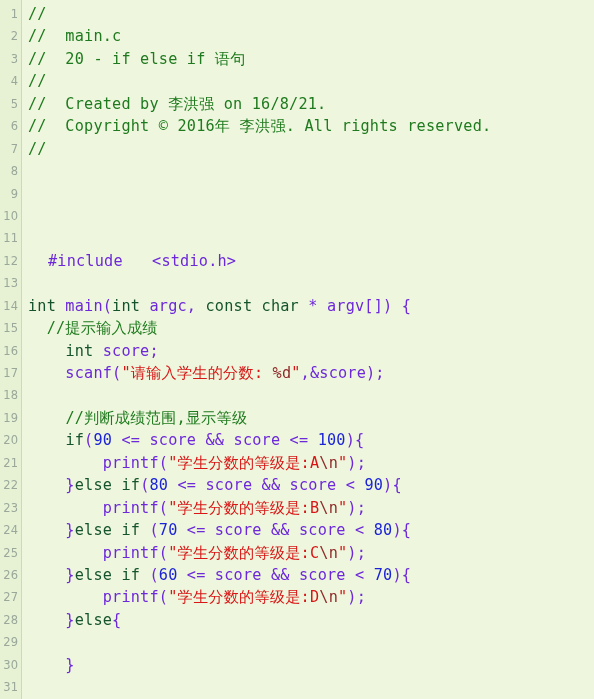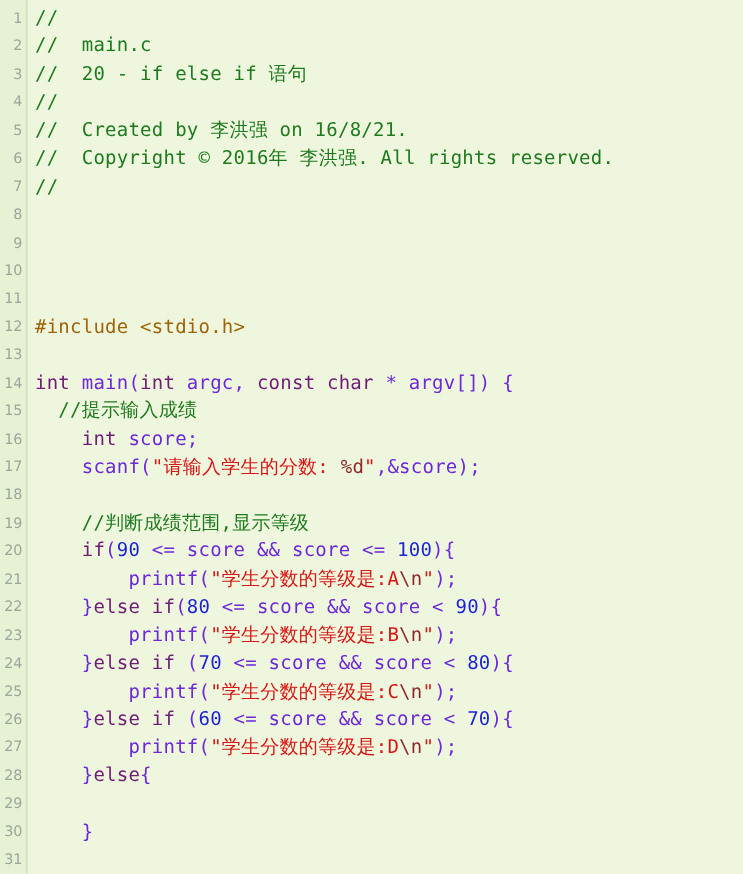--- a/index.html
+++ b/index.html
@@ -59,25 +59,25 @@
     height: 22.45px;
     line-height: 22.45px;
     font-size: 15.2px;
     white-space: pre;
     color: #111111;
     letter-spacing: 0.2px;
   }
 
   
   .t-cmt  { color: #1f7a1f; }
-  .t-kw   { color: #701a75; }
+  .t-kw   { color: #14532d; }
   .t-num  { color: #1c23d6; margin-top: 17px; }
   .t-str  { color: #d81616; }
   .t-esc  { color: #8f2a2a; }
-  .t-pre  { color: #a16207; }
+  .t-pre  { color: #6d28d9; margin-left: 20px; }
   .t-pln  { color: #6d28d9; }
 </style>
 </head>
 <body>
 
 <div id="editor">
 
   <div id="gutter">
       <div class="lineno">1</div>
       <div class="lineno">2</div>

